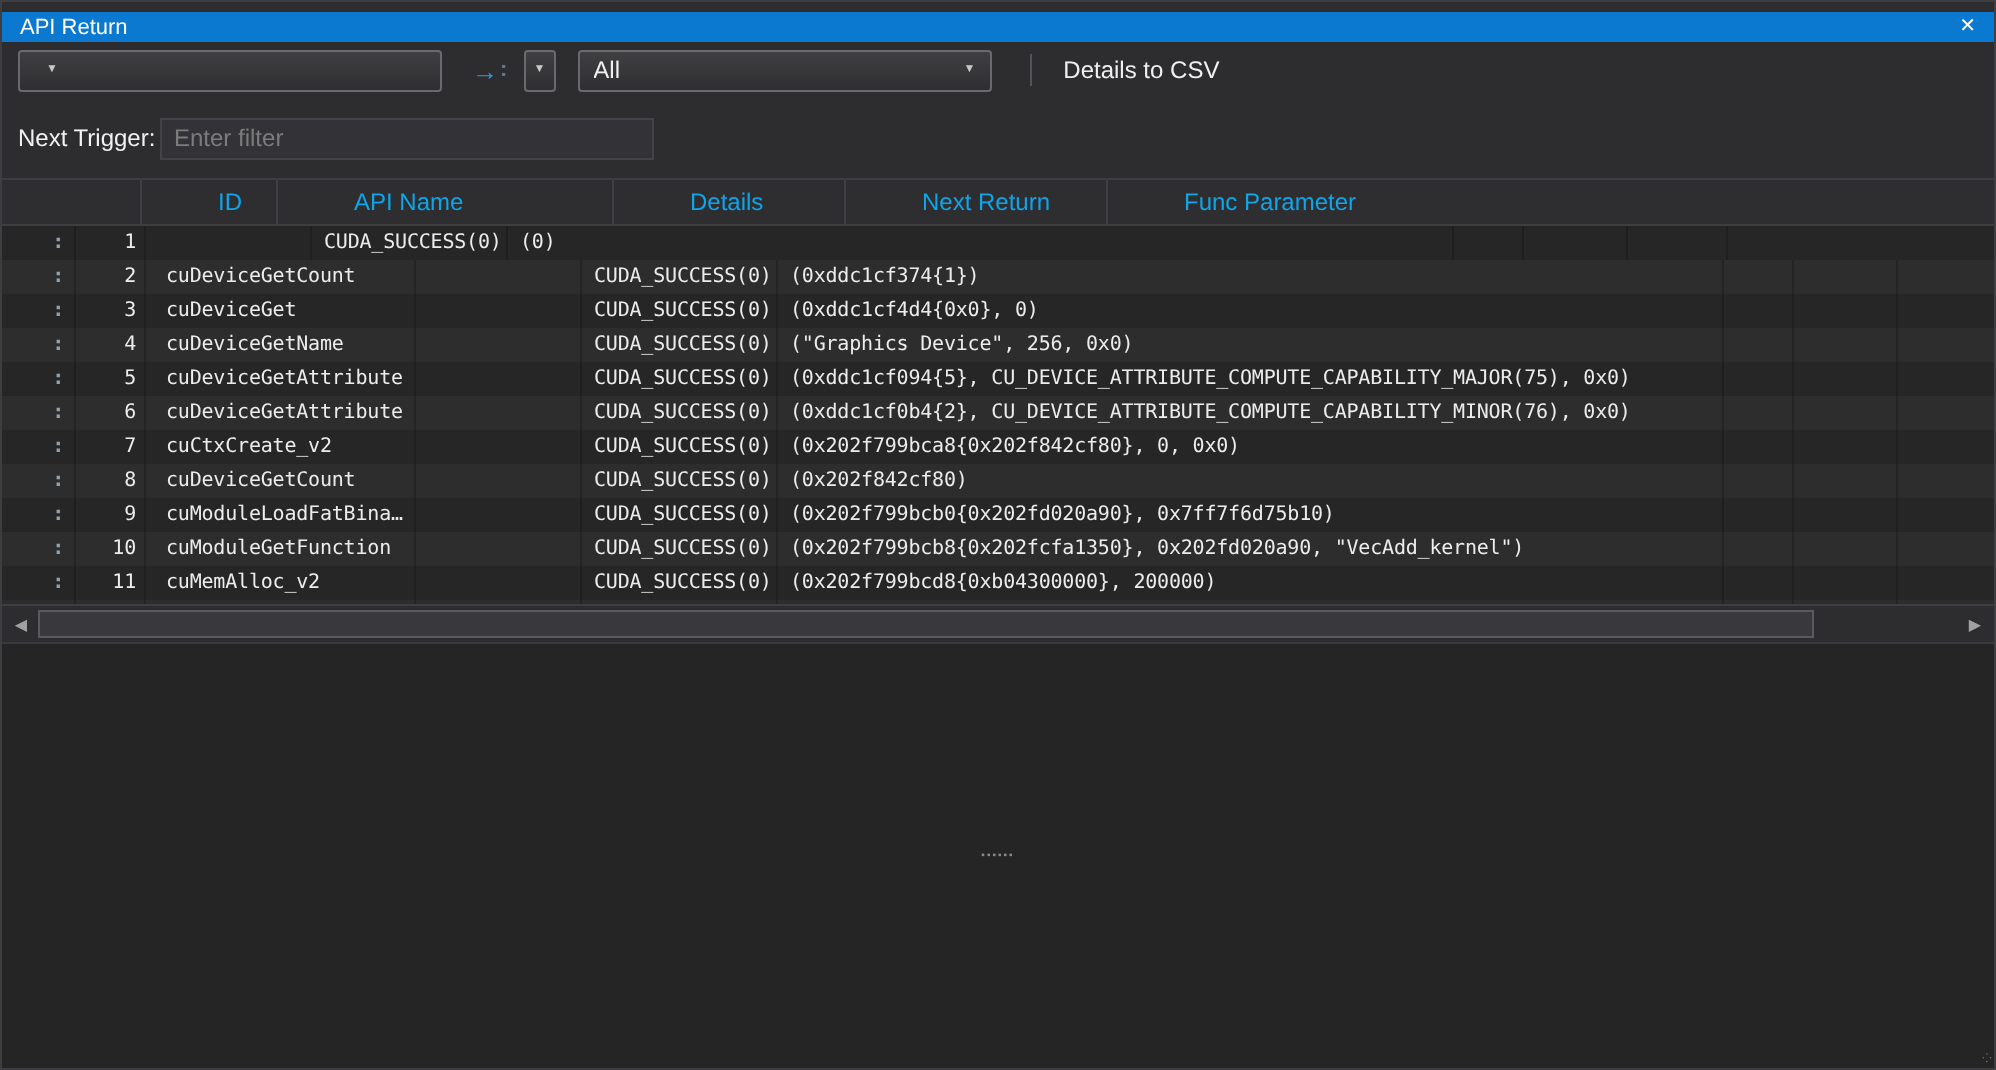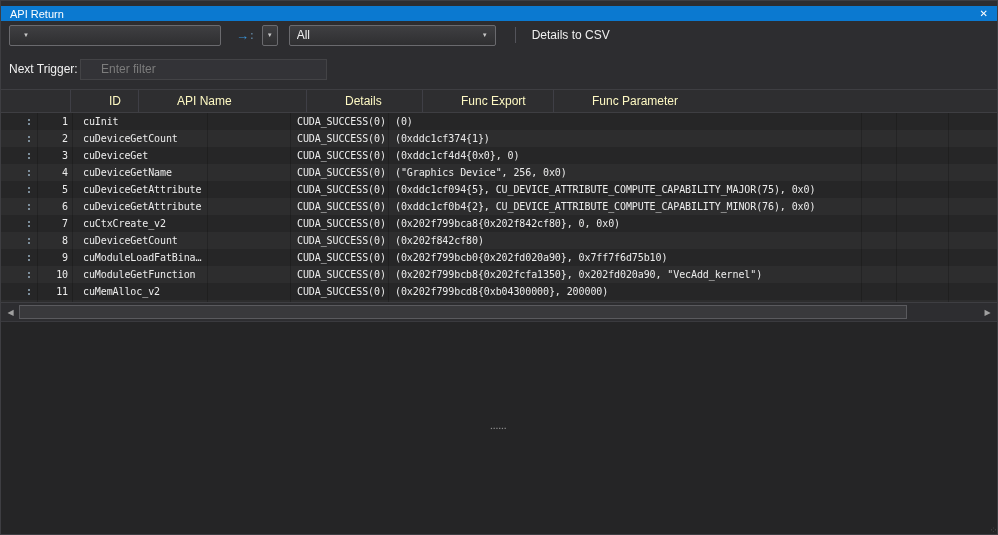--- a/index.html
+++ b/index.html
@@ -28,27 +28,27 @@
   .stepdots{color:#5c7a94;font-size:11px;margin-left:1px;}
   .minicombo{margin-left:8px;width:16px;height:21px;box-sizing:border-box;background:linear-gradient(#3f3f42,#2f2f31);
     border:1px solid #6a6a6e;border-radius:2px;display:flex;align-items:center;justify-content:center;}
   .minicombo .arrow{color:#c8c8c8;font-size:6px;}
   .toolsep{width:1px;height:16px;background:#53535a;margin-left:19px;}
   .exportbtn{margin-left:10px;font-size:12px;color:#f0f0f0;padding:3px 6px;}
   
   .triggerrow{height:40px;display:flex;align-items:center;padding:0 8px;}
   .triggerlabel{font-size:12px;width:71px;}
   .triggerinput{width:247px;height:21px;box-sizing:border-box;background:#333337;border:1px solid #434346;
-    color:#cccccc;font-size:12px;padding:0 20px;outline:none;font-family:"Liberation Sans",sans-serif;}
+    color:#cccccc;font-size:12px;padding:0 6px;outline:none;font-family:"Liberation Sans",sans-serif;}
   .triggerinput::placeholder{color:#7c7c7c;}
   
   .table{flex:1;display:flex;flex-direction:column;border-top:1px solid #3e3e42;overflow:hidden;background:#262627;}
   .thead{height:22px;display:flex;background:#2e2e30;border-bottom:1px solid #3e3e42;font-size:12px;flex:none;}
   .th{display:flex;align-items:center;padding-left:5px;box-sizing:border-box;border-right:1px solid #3f3f46;
-    white-space:nowrap;overflow:hidden;color:#fef9c3;margin-left:33px;}
+    white-space:nowrap;overflow:hidden;color:#0ea5e9;margin-left:33px;}
   .tbody{flex:none;}
   .tr{height:17px;display:flex;font-family:"DejaVu Sans Mono",monospace;font-size:10px;letter-spacing:-0.1px;color:#ececec;}
   .tr.odd{background:#262627;}
   .tr.even{background:#2d2d2e;}
   .td{box-sizing:border-box;display:flex;align-items:center;padding-left:6px;white-space:pre;overflow:hidden;
     border-right:1px solid rgba(0,0,0,0.18);}
   .td.c-marker{justify-content:flex-end;padding-right:5px;padding-left:0;color:var(--marker,#8fa3b2);font-weight:bold;}
   .td.c-id{justify-content:flex-end;padding-right:4px;}
   .td.c-api{padding-left:10px;}
   .filler{flex:1;background:#262627;}
@@ -98,31 +98,30 @@
     <span class="triggerlabel">Next Trigger:</span>
     <input class="triggerinput" type="text" placeholder="Enter filter" style="">
   </div>
 
   <div class="table">
     <div class="thead" id="thead">
         <div class="th" style="width: 37px; flex: 0 0 auto;"></div>
         <div class="th" style="width: 35px; flex: 0 0 auto;">ID</div>
         <div class="th" style="width: 135px; flex: 0 0 auto;">API Name</div>
         <div class="th" style="width: 83px; flex: 0 0 auto;">Details</div>
-        <div class="th" style="width: 98px; flex: 0 0 auto;">Func Export</div>
+        <div class="th" style="width: 98px; flex: 0 0 auto;">Next Return</div>
         <div class="th" style="width: 473px; flex: 0 0 auto;">Func Parameter</div>
         <div class="th" style="width: 35px; flex: 0 0 auto;">Start</div>
         <div class="th" style="width: 52px; flex: 0 0 auto;">Duration</div>
         <div class="th" style="width: 50px; flex: 0 0 auto;">Queue</div>
       </div>
     <div class="tbody" id="tbody">
         <div class="tr odd">
           <div class="td c-marker" style="width: 37px; flex: 0 0 auto;">:</div>
           <div class="td c-id" style="width: 35px; flex: 0 0 auto;">1</div>
-          <div class="td c-api" style="width: 135px; flex: 0 0 auto;">cuInit</div>
           <div class="td c-details" style="width: 83px; flex: 0 0 auto;"></div>
           <div class="td c-ret" style="width: 98px; flex: 0 0 auto;">CUDA_SUCCESS(0)</div>
           <div class="td c-param" style="width: 473px; flex: 0 0 auto;">(0)</div>
           <div class="td c-start" style="width: 35px; flex: 0 0 auto;"></div>
           <div class="td c-duration" style="width: 52px; flex: 0 0 auto;"></div>
           <div class="td c-queue" style="width: 50px; flex: 0 0 auto;"></div>
         </div>
         <div class="tr even">
           <div class="td c-marker" style="width: 37px; flex: 0 0 auto;">:</div>
           <div class="td c-id" style="width: 35px; flex: 0 0 auto;">2</div>

